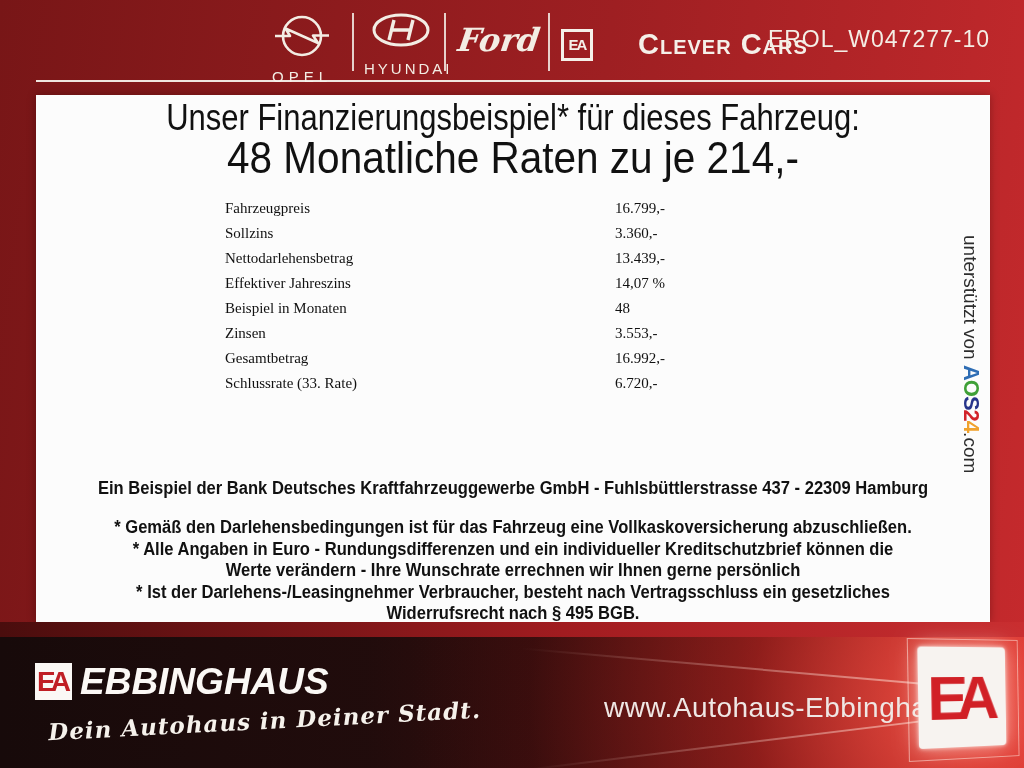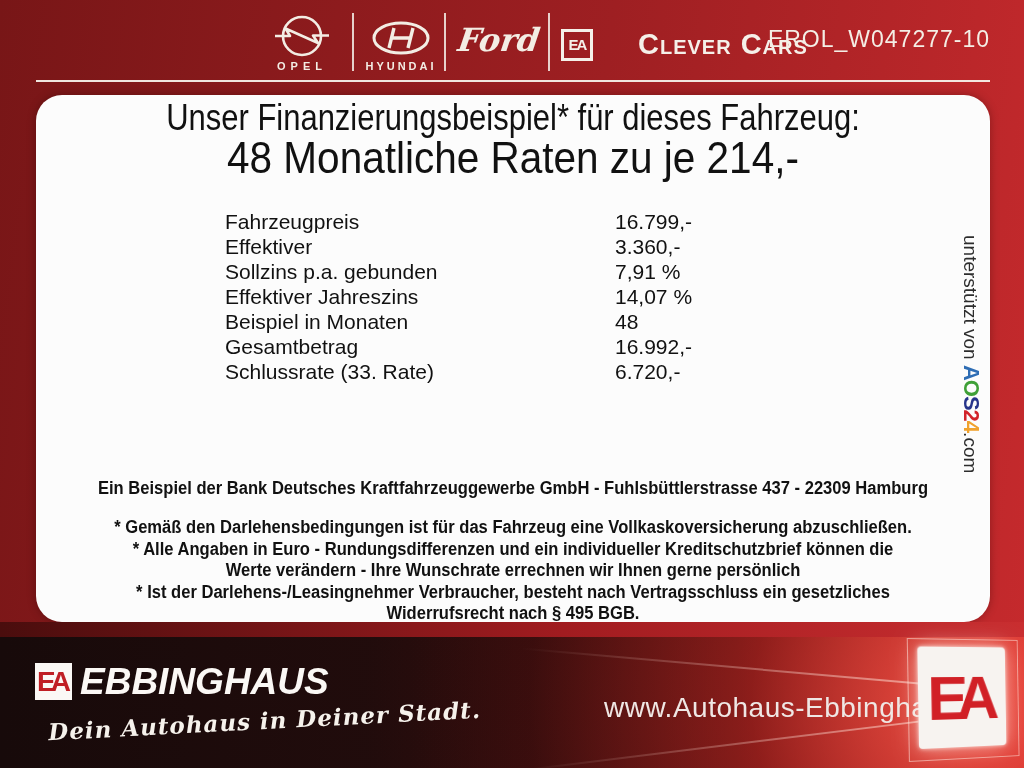--- a/index.html
+++ b/index.html
@@ -6,38 +6,38 @@
   body{
     width:1024px;height:768px;position:relative;overflow:hidden;
     font-family:"Liberation Sans",sans-serif;
     background:linear-gradient(97deg,#781617 0%,#9e1f22 55%,#c62a2d 100%);
   }
   
   .header{position:absolute;left:0;top:0;width:1024px;height:95px;}
   .header-line{position:absolute;left:36px;top:80px;width:954px;height:2px;background:#f6f1ea;opacity:.95;}
   .brand{position:absolute;color:#f3ede4;text-align:center;}
   .brand svg{display:block;margin:0 auto;}
-  .brand-caption{font-size:11px;font-weight:bold;letter-spacing:5px;margin-top:2px;}
+  .brand-caption{font-size:15px;font-weight:normal;letter-spacing:5px;margin-top:10px;}
   .brand-caption.hy{letter-spacing:3px;}
   .sep{position:absolute;width:2px;height:58px;background:rgba(246,241,234,.85);top:13px;}
   .ford-script{font-family:"DejaVu Serif",serif;font-style:italic;font-weight:bold;font-size:32px;
     transform:skewX(-8deg);color:#f3ede4;line-height:40px;}
   .clever{display:flex;align-items:center;gap:7px;color:#f5f0e9;}
   .clever-box{width:26px;height:26px;border:3px solid #f5f0e9;display:flex;align-items:center;justify-content:center;
     font-weight:bold;font-size:15px;letter-spacing:-2px;}
   .clever-label{font-variant:small-caps;font-weight:bold;font-size:29px;letter-spacing:1px;margin-left:38px;}
   .ref-code{position:absolute;top:26px;right:34px;font-size:23px;letter-spacing:1px;color:#f4eee5;text-align:right;}
   
   .panel{position:absolute;left:36px;top:95px;width:954px;height:527px;background:#fcfcfc;
-    box-shadow:0 0 8px rgba(40,0,0,.35);color:#111;border-radius:26px;}
+    box-shadow:0 0 8px rgba(40,0,0,.35);color:#111;}
   .title1{position:absolute;top:2px;left:0;width:100%;text-align:center;font-size:36px;font-weight:500;
     transform:scaleX(.86);white-space:nowrap;}
   .title2{position:absolute;top:37px;left:0;width:100%;text-align:center;font-size:45px;font-weight:500;
     transform:scaleX(.9);white-space:nowrap;}
-  .ftable{position:absolute;left:189px;top:114px;font-family:Liberation Sans, sans-serif;font-size:21px;}
+  .ftable{position:absolute;left:189px;top:101px;font-family:Liberation Serif, serif;font-size:15px;}
   .frow{display:flex;height:25px;line-height:25px;}
   .flabel{width:390px;}
   .fvalue{}
   .smallline{position:absolute;left:22px;width:910px;text-align:center;font-weight:bold;font-size:18px;
     line-height:21px;transform:scaleX(.92);}
   .bank{top:383px;}
   .fn1{top:422px;}
   .fn2{top:444px;left:37px;width:880px;}
   .fn3{top:487px;left:37px;width:880px;}
   
@@ -80,21 +80,21 @@
       <svg width="60" height="44" viewBox="0 0 60 44">
         <circle cx="30" cy="22" r="19" fill="none" stroke="#f3ede4" stroke-width="2.6"></circle>
         <path d="M3 22 H18 L13.5 14.5 L46 29 L41 21.5 H57" fill="none" stroke="#f3ede4" stroke-width="2.6" stroke-linejoin="round"></path>
       </svg>
     </span>
     <div class="brand-caption">OPEL</div>
   </div>
 
   <div class="sep" style="left:352px;"></div>
 
-  <div class="brand" style="left:364px;top:20px;width:74px;">
+  <div class="brand" style="left:364px;top:12px;width:74px;">
     <span>
       <svg width="62" height="38" viewBox="0 0 62 38">
         <ellipse cx="31" cy="18" rx="27" ry="15" fill="none" stroke="#f3ede4" stroke-width="3"></ellipse>
         <path d="M24 8 L19 28 M43 8 L38 28 M21 18 L41 18" fill="none" stroke="#f3ede4" stroke-width="3.4"></path>
       </svg>
     </span>
     <div class="brand-caption hy">HYUNDAI</div>
   </div>
 
   <div class="sep" style="left:444px;"></div>
@@ -118,34 +118,38 @@
 
   <div class="title1">Unser Finanzierungsbeispiel* für dieses Fahrzeug:</div>
   <div class="title2">48 Monatliche Raten zu je 214,-</div>
 
   <div class="ftable">
     <div class="frow">
         <span class="flabel">Fahrzeugpreis</span>
         <span class="fvalue">16.799,-</span>
       </div>
     <div class="frow">
-        <span class="flabel">Effektiver</span>
+        <span class="flabel">Sollzins</span>
         <span class="fvalue">3.360,-</span>
       </div>
     <div class="frow">
-        <span class="flabel">Sollzins p.a. gebunden</span>
-        <span class="fvalue">7,91 %</span>
+        <span class="flabel">Nettodarlehensbetrag</span>
+        <span class="fvalue">13.439,-</span>
       </div>
     <div class="frow">
         <span class="flabel">Effektiver Jahreszins</span>
         <span class="fvalue">14,07 %</span>
       </div>
     <div class="frow">
         <span class="flabel">Beispiel in Monaten</span>
         <span class="fvalue">48</span>
+      </div>
+    <div class="frow">
+        <span class="flabel">Zinsen</span>
+        <span class="fvalue">3.553,-</span>
       </div>
     <div class="frow">
         <span class="flabel">Gesamtbetrag</span>
         <span class="fvalue">16.992,-</span>
       </div>
     <div class="frow">
         <span class="flabel">Schlussrate (33. Rate)</span>
         <span class="fvalue">6.720,-</span>
       </div>
   </div>

